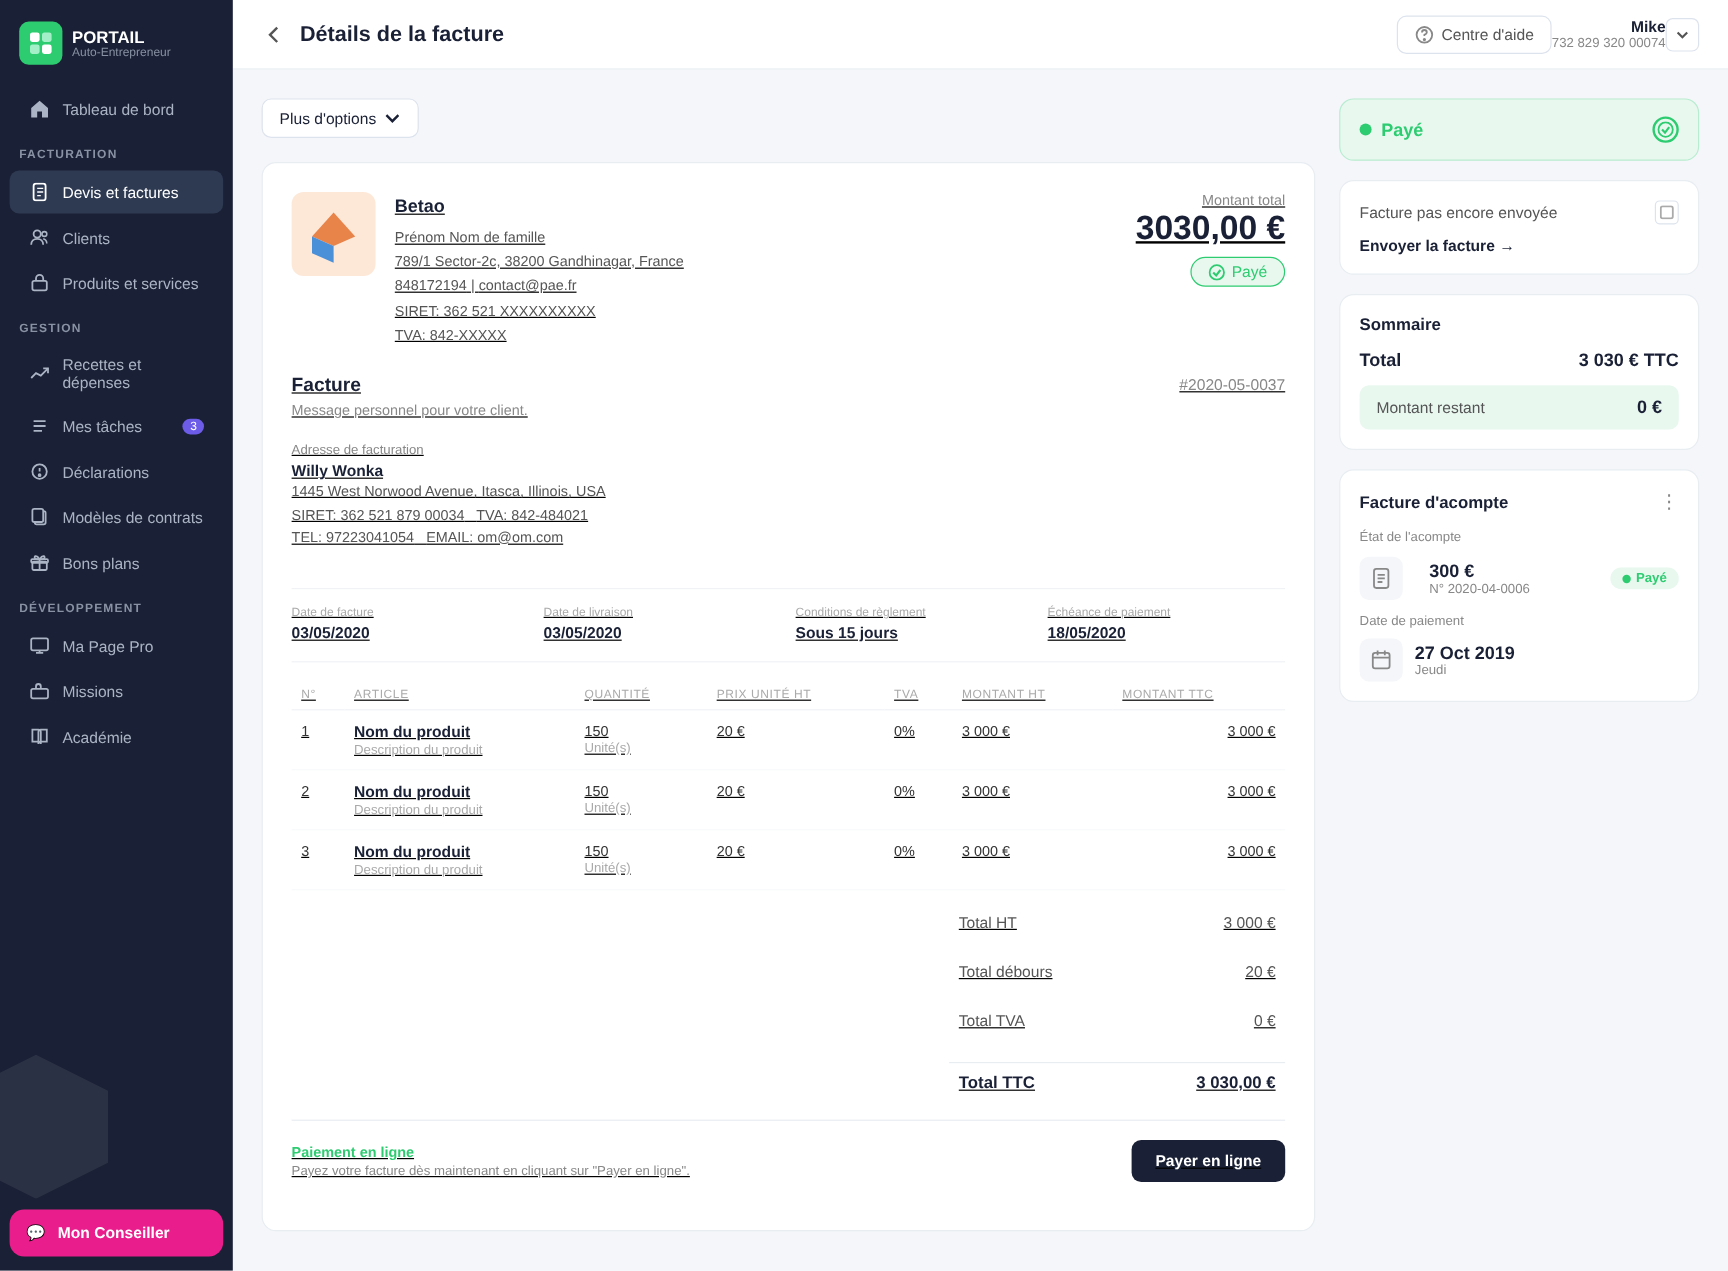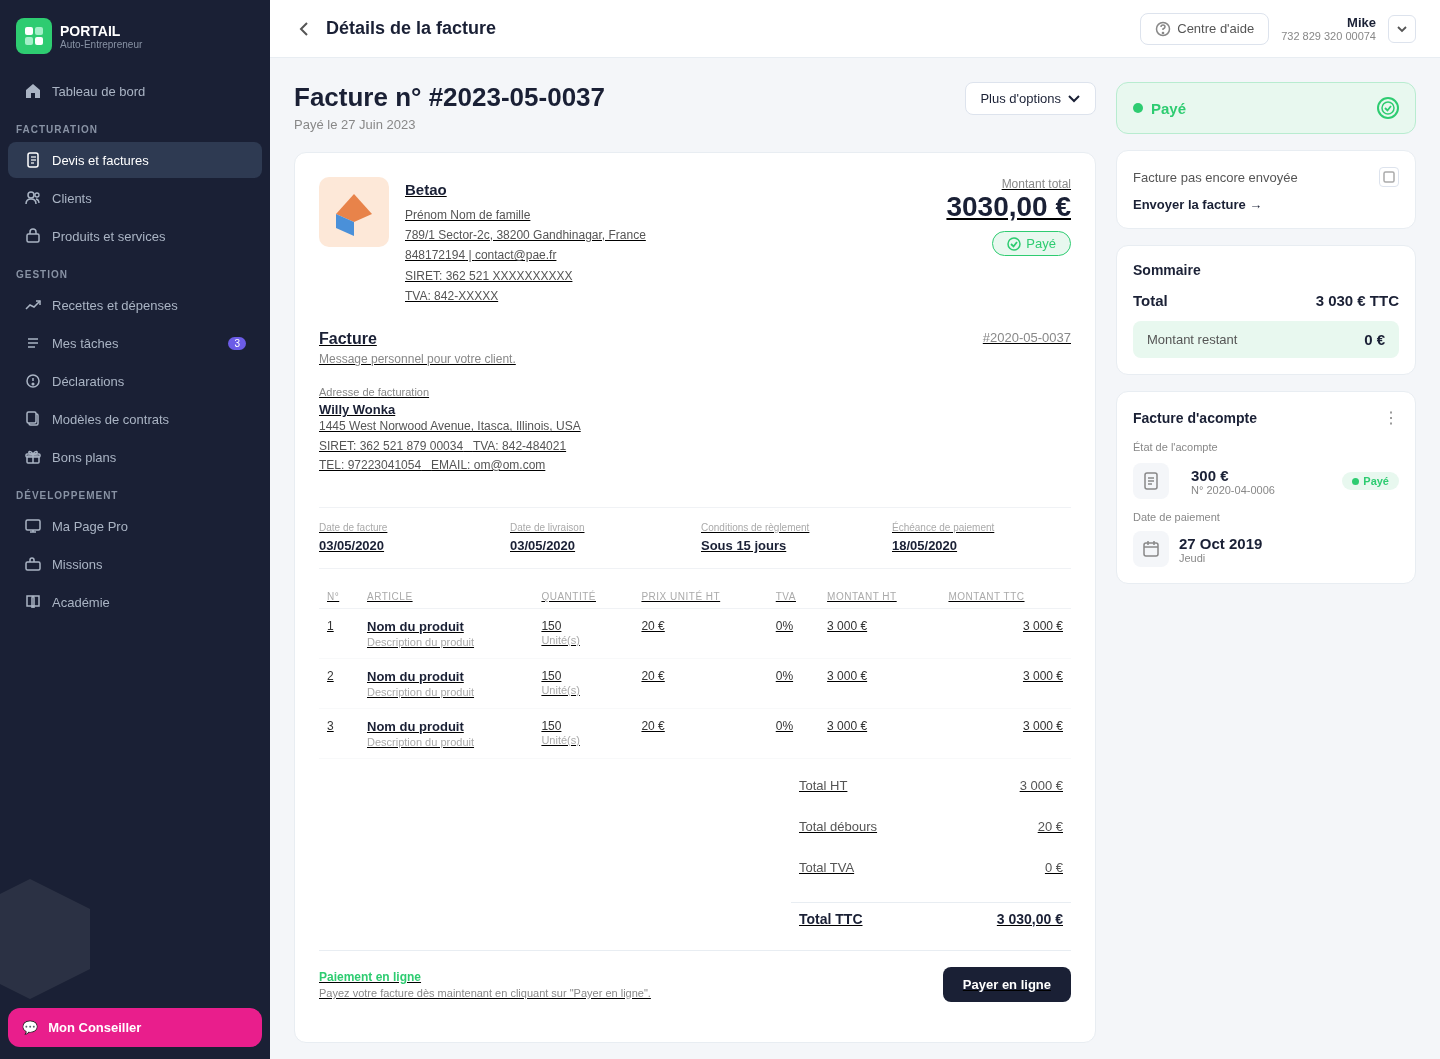--- a/index.html
+++ b/index.html
@@ -1,20 +1,20 @@
 <!DOCTYPE html>
 <html><head>
   <meta charset="utf-8">
   <style>
     * { box-sizing: border-box; margin: 0; padding: 0; }
     body { font-family: -apple-system, BlinkMacSystemFont, 'Segoe UI', sans-serif; background: #f4f6f9; display: flex; height: 1059px; overflow: hidden; }
 
     
     .sidebar {
-      width: 270px;
+      width: 194px;
       background: #1a2035;
       color: #fff;
       display: flex;
       flex-direction: column;
       padding: 0;
       flex-shrink: 0;
       position: relative;
       overflow: hidden;
     }
     .sidebar-logo {
@@ -126,21 +126,20 @@
       align-items: center;
     }
     .page-title {
       font-size: 18px;
       font-weight: 600;
       color: #1a2035;
     }
     .header-right {
       display: flex;
       align-items: center;
-      gap: 12px;
     }
     .help-btn {
       display: flex;
       align-items: center;
       gap: 6px;
       border: 1px solid #dde3ed;
       border-radius: 8px;
       padding: 7px 14px;
       color: #555;
       font-size: 13px;
@@ -704,24 +703,20 @@
             <polyline points="2,4 6,8 10,4"></polyline>
           </svg>
       </div>
     </div>
   </div>
 
   <div class="page-body">
 
     <div class="invoice-main">
       <div class="invoice-header">
-        <div>
-          <div class="invoice-title">Facture n° #2023-05-0037</div>
-          <div class="invoice-date">Payé le 27 Juin 2023</div>
-        </div>
         <button class="more-options-btn">
           <span>Plus d'options</span>
           <svg width="14" height="14" viewBox="0 0 14 14" fill="none" stroke="#1a2035" stroke-width="2">
               <polyline points="2,4 7,9 12,4"></polyline>
             </svg>
         </button>
       </div>
 
       <div class="invoice-card">
 

